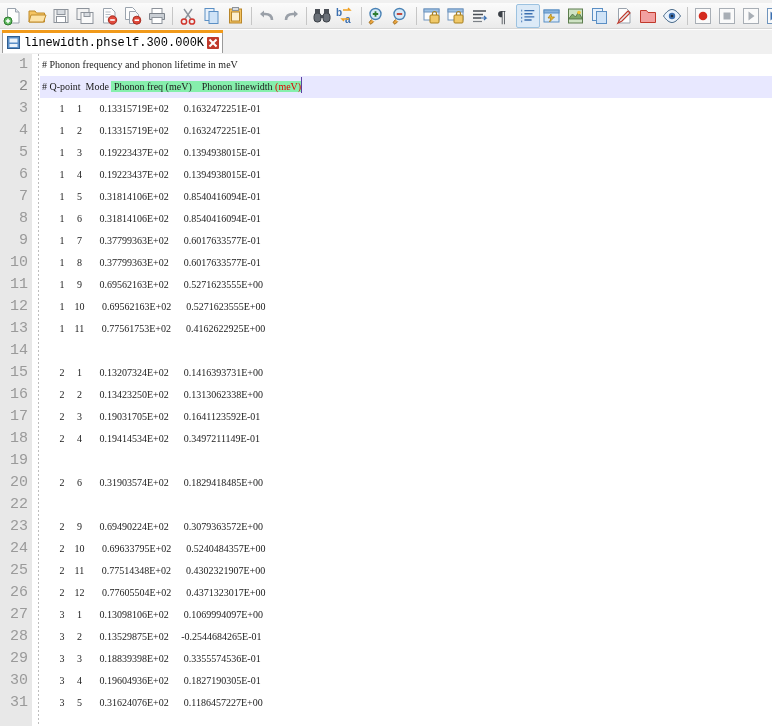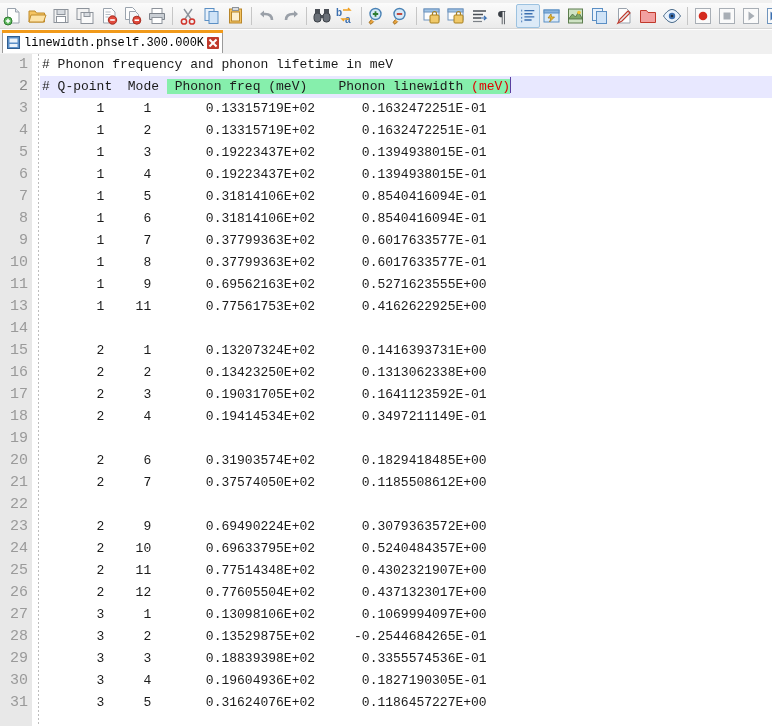--- a/index.html
+++ b/index.html
@@ -180,22 +180,22 @@
     left: 0; top: 0;
     width: 28px;
     text-align: right;
     font-family: "Liberation Mono", "DejaVu Sans Mono", monospace;
     font-size: 15px;
     color: #9a9a9a;
   }
   .line .content {
     position: absolute;
     left: 42px; top: 0;
-    font-family: Liberation Mono, monospace;
-    font-size: 13px;
+    font-family: Liberation Serif, serif;
+    font-size: 10px;
     color: #1b1b1b;
     white-space: pre;
     letter-spacing: 0px;
     text-align: center;
   }
   .line.current .content-bg {
     position: absolute;
     left: 40px; top: 0;
     right: 0; height: 22px;
     background: #e8e8ff;
@@ -500,29 +500,29 @@
         <div class="line current"><div class="content-bg"></div><span class="num">2</span><span class="content"><span># Q-point  Mode </span><span class="sel"> Phonon freq (meV)    Phonon linewidth </span><span class="sel red">(meV)</span><span class="caret"></span></span></div>
         <div class="line"><span class="num">3</span><span class="content">       1     1       0.13315719E+02      0.1632472251E-01</span></div>
         <div class="line"><span class="num">4</span><span class="content">       1     2       0.13315719E+02      0.1632472251E-01</span></div>
         <div class="line"><span class="num">5</span><span class="content">       1     3       0.19223437E+02      0.1394938015E-01</span></div>
         <div class="line"><span class="num">6</span><span class="content">       1     4       0.19223437E+02      0.1394938015E-01</span></div>
         <div class="line"><span class="num">7</span><span class="content">       1     5       0.31814106E+02      0.8540416094E-01</span></div>
         <div class="line"><span class="num">8</span><span class="content">       1     6       0.31814106E+02      0.8540416094E-01</span></div>
         <div class="line"><span class="num">9</span><span class="content">       1     7       0.37799363E+02      0.6017633577E-01</span></div>
         <div class="line"><span class="num">10</span><span class="content">       1     8       0.37799363E+02      0.6017633577E-01</span></div>
         <div class="line"><span class="num">11</span><span class="content">       1     9       0.69562163E+02      0.5271623555E+00</span></div>
+        <div class="line"><span class="num">12</span><span class="content">       1    10       0.69562163E+02      0.5271623555E+00</span></div>
         <div class="line"><span class="num">13</span><span class="content">       1    11       0.77561753E+02      0.4162622925E+00</span></div>
         <div class="line"><span class="num">14</span></div>
         <div class="line"><span class="num">15</span><span class="content">       2     1       0.13207324E+02      0.1416393731E+00</span></div>
         <div class="line"><span class="num">16</span><span class="content">       2     2       0.13423250E+02      0.1313062338E+00</span></div>
         <div class="line"><span class="num">17</span><span class="content">       2     3       0.19031705E+02      0.1641123592E-01</span></div>
         <div class="line"><span class="num">18</span><span class="content">       2     4       0.19414534E+02      0.3497211149E-01</span></div>
         <div class="line"><span class="num">19</span></div>
         <div class="line"><span class="num">20</span><span class="content">       2     6       0.31903574E+02      0.1829418485E+00</span></div>
-        <div class="line"><span class="num">21</span><span class="content">       2     7       0.37574050E+02      0.1185508612E+00</span></div>
         <div class="line"><span class="num">22</span></div>
         <div class="line"><span class="num">23</span><span class="content">       2     9       0.69490224E+02      0.3079363572E+00</span></div>
         <div class="line"><span class="num">24</span><span class="content">       2    10       0.69633795E+02      0.5240484357E+00</span></div>
         <div class="line"><span class="num">25</span><span class="content">       2    11       0.77514348E+02      0.4302321907E+00</span></div>
         <div class="line"><span class="num">26</span><span class="content">       2    12       0.77605504E+02      0.4371323017E+00</span></div>
         <div class="line"><span class="num">27</span><span class="content">       3     1       0.13098106E+02      0.1069994097E+00</span></div>
         <div class="line"><span class="num">28</span><span class="content">       3     2       0.13529875E+02     -0.2544684265E-01</span></div>
         <div class="line"><span class="num">29</span><span class="content">       3     3       0.18839398E+02      0.3355574536E-01</span></div>
         <div class="line"><span class="num">30</span><span class="content">       3     4       0.19604936E+02      0.1827190305E-01</span></div>
         <div class="line"><span class="num">31</span><span class="content">       3     5       0.31624076E+02      0.1186457227E+00</span></div>

